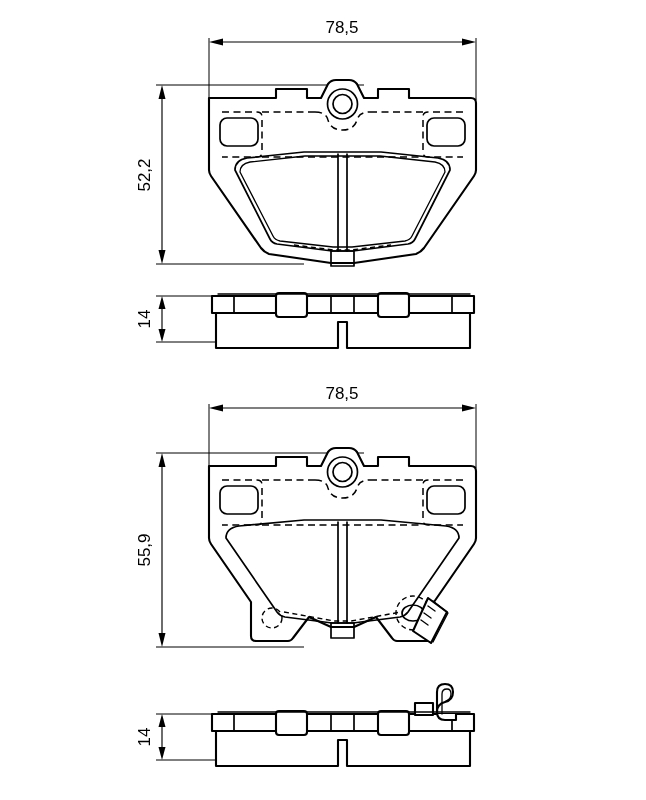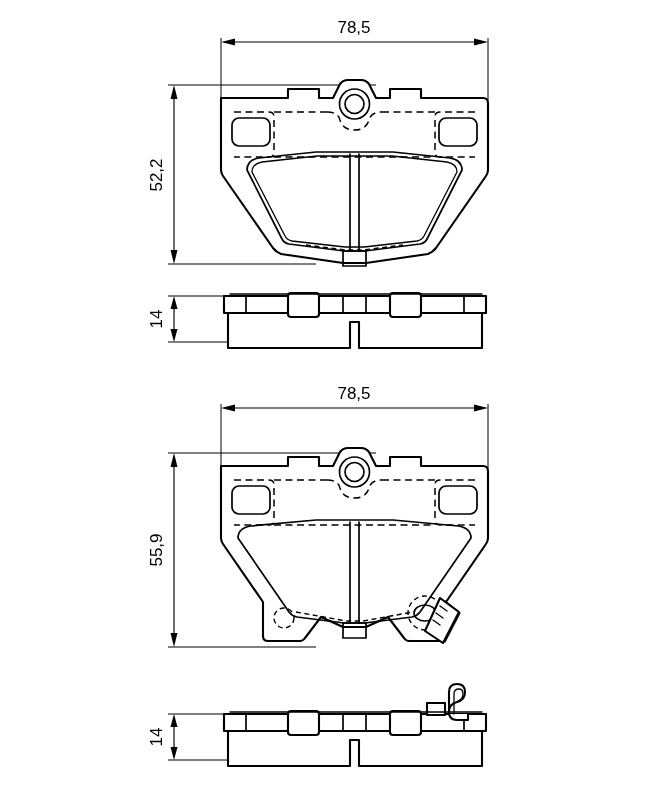--- a/index.html
+++ b/index.html
@@ -11,21 +11,21 @@
   body {
     width: 646px;
     height: 800px;
     position: relative;
     font-family: "Liberation Sans", sans-serif;
     overflow: hidden;
   }
   #drawing-root {
     position: absolute;
     top: 0;
-    left: 16px;
+    left: 4px;
     width: 573px;
     height: 800px;
   }
   svg.tech-drawing {
     display: block;
     width: 646px;
     height: 800px;
     background: #ffffff;
   }
   .dim-text {

